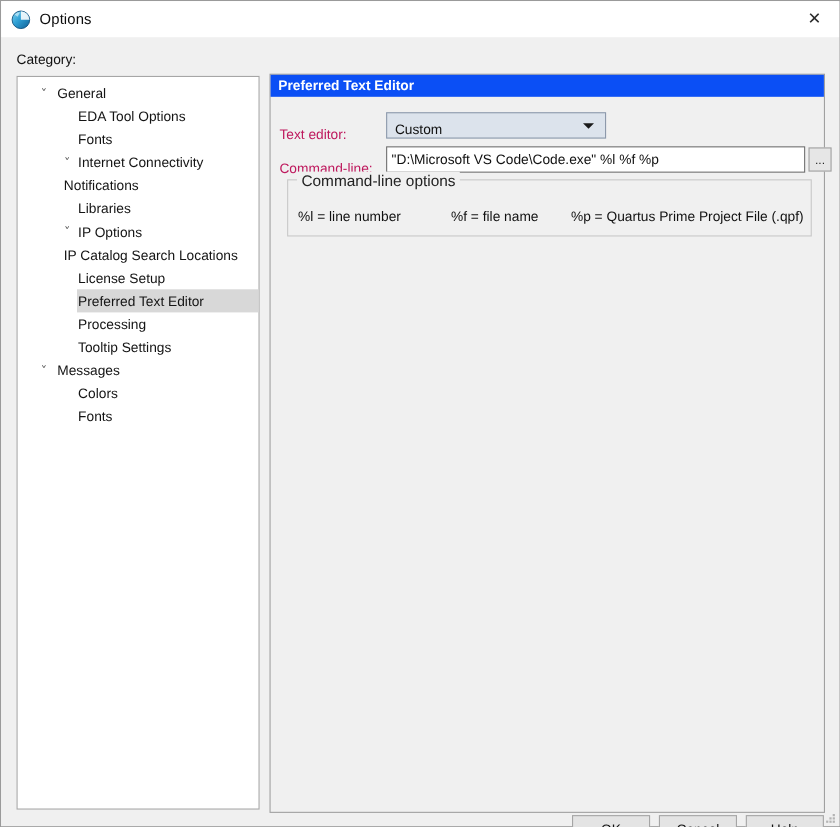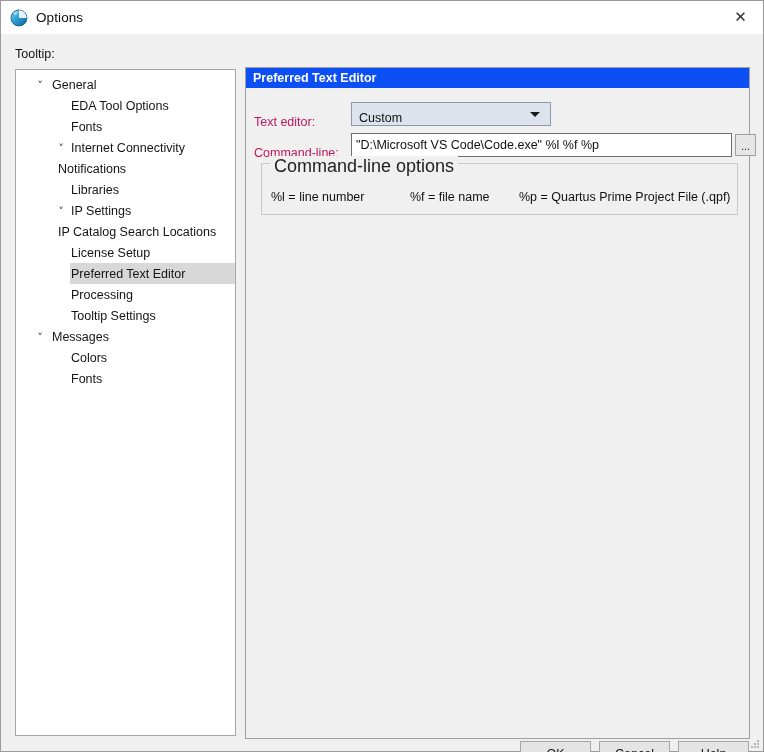--- a/index.html
+++ b/index.html
@@ -241,21 +241,21 @@
     height: 52px;
     border: 1px solid #c8c8c8;
     box-sizing: border-box;
   }
   .groupbox-title {
     position: absolute;
     left: 8px;
     top: -8px;
     background: #f0f0f0;
     padding: 0 4px;
-    font-size: 18px;
+    font-size: 14px;
     color: #222;
   }
   .opt-row {
     position: absolute;
     left: 0; right: 0;
     top: 26px;
     display: flex;
     font-size: 12.5px;
     color: #111;
   }
@@ -316,21 +316,21 @@
     </div>
     <div class="title-text">Options</div>
     <div class="titlebar-spacer"></div>
     <div class="close-btn">
       <span class="close-glyph">✕</span>
     </div>
   </div>
 
   <div class="dialog-body">
 
-    <div class="category-label">Tooltip:</div>
+    <div class="category-label">Category:</div>
 
     <div class="tree-panel">
       <div class="tree-inner" id="tree-root">
           <div class="tree-item lvl0">
             <span class="expander">˅</span>
             <span>General</span>
           </div>
           <div class="tree-item lvl1">
             <span>EDA Tool Options</span>
           </div>
@@ -342,21 +342,21 @@
             <span>Internet Connectivity</span>
           </div>
           <div class="tree-item lvl2">
             <span>Notifications</span>
           </div>
           <div class="tree-item lvl1">
             <span>Libraries</span>
           </div>
           <div class="tree-item lvl1">
             <span class="expander">˅</span>
-            <span>IP Settings</span>
+            <span>IP Options</span>
           </div>
           <div class="tree-item lvl2">
             <span>IP Catalog Search Locations</span>
           </div>
           <div class="tree-item lvl1">
             <span>License Setup</span>
           </div>
           <div class="tree-item lvl1 selected">
             <span>Preferred Text Editor</span>
           </div>

